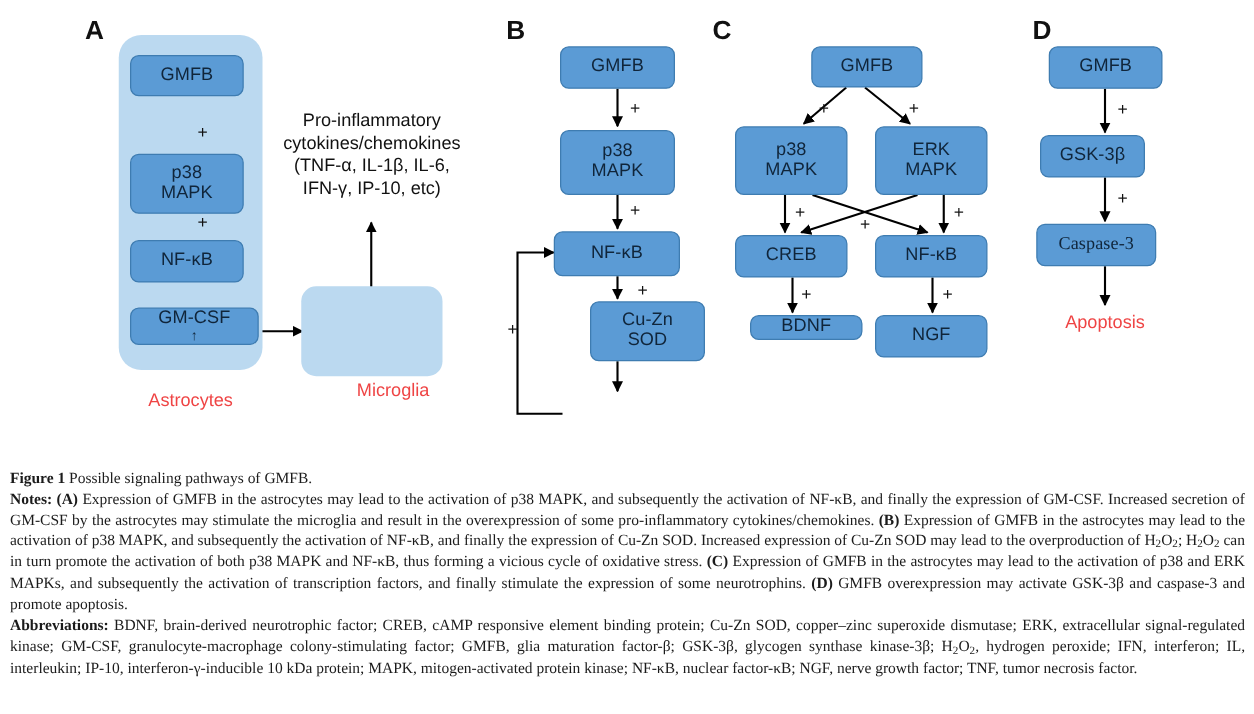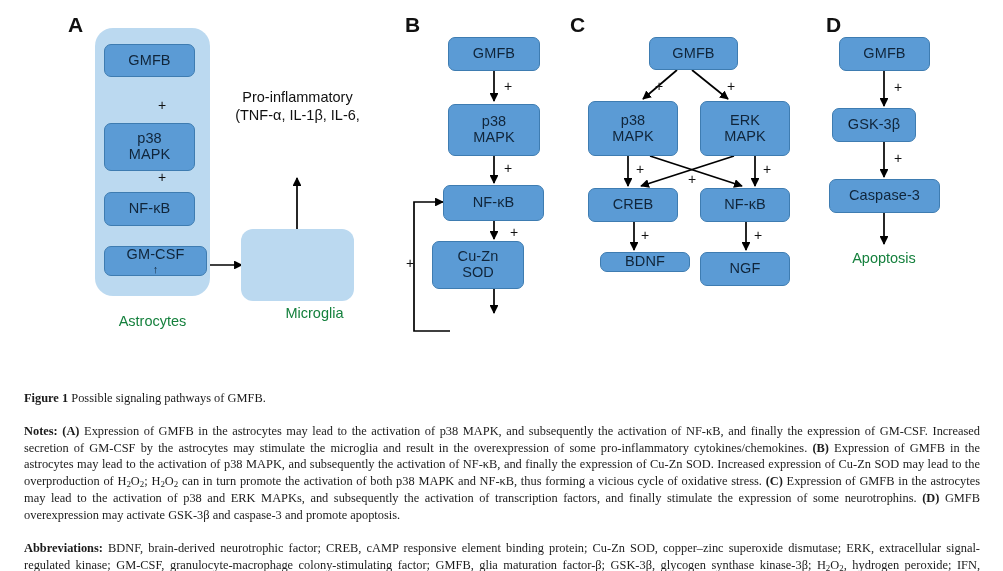--- a/index.html
+++ b/index.html
@@ -56,21 +56,21 @@
   .compartment {
     position: absolute;
     background: #BBD9F0;
     border-radius: 18px;
   }
   .compartment.plain { border-radius: 12px; }
 
   .caption-under {
     position: absolute;
     font-size: 14.5px;
-    color: #15803d;
+    color: #ef4444;
     text-align: center;
     white-space: nowrap;
   }
 
   .free-text {
     position: absolute;
     font-size: 14.5px;
     line-height: 1.25;
     color: #111;
     text-align: center;
@@ -88,21 +88,21 @@
   #caption {
     position: absolute;
     left: 8px; top: 374px;
     width: 988px;
     font-family: "Liberation Serif", serif;
     font-size: 12.4px;
     line-height: 1.355;
     color: #1b1b1b;
     text-align: justify;
   }
-  #caption p { margin: 16px; }
+  #caption p { margin: 0; }
   #caption b { font-weight: bold; }
   .cap-lead { font-weight: bold; }
   sub { font-size: 0.72em; vertical-align: -0.22em; }
 </style>
 </head>
 <body>
 
 <div id="figure-area">
 
   <svg id="figure-svg" width="1003" height="372">
@@ -179,39 +179,41 @@
   </div>
 
   <div class="plus" style="left:158px; top:98px;">+</div>
   <div class="plus" style="left:158px; top:170px;">+</div>
 
   <div class="caption-under" style="left:95px; top:313px; width:115px;">Astrocytes</div>
   <div class="caption-under" style="left:258px; top:305px; width:113px;">Microglia</div>
 
   <div class="free-text" style="left:214px; top:88px; width:167px;text-align:center;">
     <span class="ln">Pro-inflammatory</span>
+    <span class="ln">cytokines/chemokines</span>
     <span class="ln">(TNF-α, IL-1β, IL-6,</span>
+    <span class="ln">IFN-γ, IP-10, etc)</span>
   </div>
 
   <div class="panel-letter" style="left:405px; top:14px;">B</div>
 
   <div class="node" style="left:448px; top:37px; width:92px; height:34px;">
     <span class="ln">GMFB</span>
   </div>
 
   <div class="node" style="left:448px; top:104px; width:92px; height:52px;">
     <span class="ln">p38</span>
     <span class="ln">MAPK</span>
   </div>
 
   <div class="node" style="left:443px; top:185px; width:101px; height:36px;">
     <span class="ln">NF-κB</span>
   </div>
 
-  <div class="node" style="left:432px; top:241px; width:92px; height:48px;">
+  <div class="node" style="left:472px; top:241px; width:92px; height:48px;">
     <span class="ln">Cu-Zn</span>
     <span class="ln">SOD</span>
   </div>
 
 
   <div class="plus" style="left:504px; top:79px;">+</div>
   <div class="plus" style="left:504px; top:161px;">+</div>
   <div class="plus" style="left:510px; top:225px;">+</div>
   <div class="plus" style="left:406px; top:256px;">+</div>
 
@@ -258,21 +260,21 @@
   <div class="panel-letter" style="left:826px; top:14px;">D</div>
 
   <div class="node" style="left:839px; top:37px; width:91px; height:34px;">
     <span class="ln">GMFB</span>
   </div>
 
   <div class="node" style="left:832px; top:108px; width:84px; height:34px;">
     <span class="ln">GSK-3β</span>
   </div>
 
-  <div class="node" style="left:829px; top:179px; width:111px; height:34px;">
+  <div class="node" style="left:829px; top:179px; width:96px; height:34px;font-family:Liberation Serif, serif;">
     <span class="ln">Caspase-3</span>
   </div>
 
   <div class="caption-under" style="left:824px; top:250px; width:120px;">Apoptosis</div>
 
   <div class="plus" style="left:894px; top:80px;">+</div>
   <div class="plus" style="left:894px; top:151px;">+</div>
 </div>
 
 <div id="caption">

